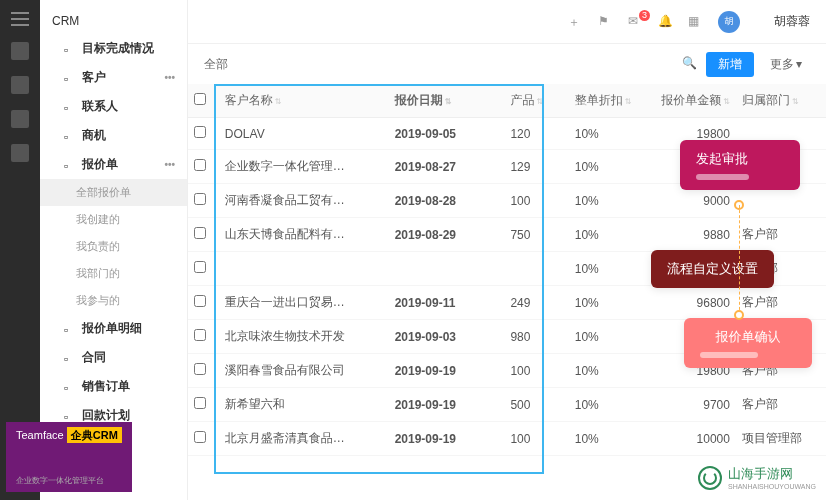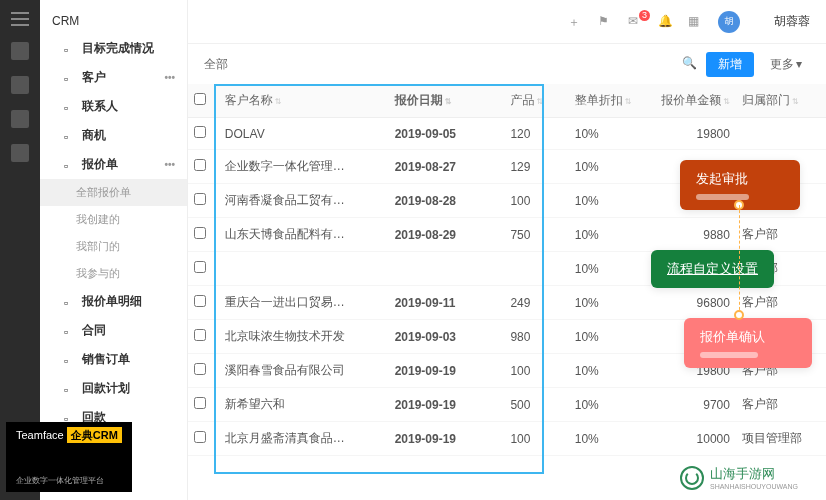--- a/index.html
+++ b/index.html
@@ -36,32 +36,32 @@
 td { padding: 8px 6px; border-bottom: 1px solid #f5f5f5; color: #555; }
 .col-check { width: 24px; }
 .col-name { width: 130px; }
 .col-date { width: 90px; font-weight: bold; }
 .col-prod { width: 50px; }
 .col-disc { width: 60px; }
 .col-amt { width: 70px; text-align: right; }
 .col-dept { width: 70px; }
 .highlight-box { position: absolute; border: 2px solid #3db6f0; pointer-events: none; top: 84px; left: 214px; width: 330px; height: 390px; }
 .callout { position: absolute; border-radius: 6px; padding: 10px 16px; font-size: 13px; box-shadow: 0 2px 8px rgba(0,0,0,0.1); }
-.callout-top { top: 160px; right: 26px; background: #c2410c; color: #fff; width: 120px; }
-.callout-mid { top: 250px; right: 52px; background: #15803d; color: #fff; text-decoration: underline; }
-.callout-bot { top: 318px; right: 14px; background: #ff7b7b; color: #fff; width: 128px; }
+.callout-top { top: 140px; right: 26px; background: #be185d; color: #fff; width: 120px; }
+.callout-mid { top: 250px; right: 52px; background: #7f1d1d; color: #fff; }
+.callout-bot { top: 318px; right: 14px; background: #ff7b7b; color: #fff; width: 128px; text-align: center; }
 .callout-bar { height: 6px; background: rgba(255,255,255,0.5); border-radius: 3px; margin-top: 6px; width: 60%; }
 .callout-dot { position: absolute; width: 10px; height: 10px; border: 2px solid #ffb347; background: #fff; border-radius: 50%; }
 .dot1 { top: 200px; right: 82px; }
 .dot2 { top: 310px; right: 82px; }
 .conn-line { position: absolute; border-left: 1px dashed #ffb347; right: 86px; top: 205px; height: 110px; }
-.footer-left { position: absolute; bottom: 8px; left: 6px; background: #000000; color: #fff; padding: 6px 10px; font-size: 11px; display: flex; align-items: center; gap: 6px; }
+.footer-left { position: absolute; bottom: 8px; left: 6px; background: #701a75; color: #fff; padding: 6px 10px; font-size: 11px; display: flex; align-items: center; gap: 6px; }
 .footer-left .brand2 { background: #ffc107; color: #000; padding: 2px 4px; font-weight: bold; }
 .footer-left .sub { font-size: 8px; color: #aaa; margin-top: 32px; }
-.footer-right { position: absolute; bottom: 10px; right: 28px; display: flex; align-items: center; gap: 6px; }
+.footer-right { position: absolute; bottom: 10px; right: 10px; display: flex; align-items: center; gap: 6px; }
 .footer-right .logo { width: 24px; height: 24px; border: 2px solid #2e8b57; border-radius: 50%; position: relative; }
 .footer-right .logo::after { content: ""; position: absolute; inset: 3px; border: 2px solid #2e8b57; border-radius: 50%; border-top-color: transparent; }
 .footer-right .txt { font-size: 13px; color: #2e8b57; font-weight: 500; }
 .footer-right .sub { font-size: 7px; color: #999; }
 input[type=checkbox] { width: 12px; height: 12px; }
 .truncate { white-space: nowrap; overflow: hidden; text-overflow: ellipsis; max-width: 120px; display: block; }
 </style>
 </head>
 <body>
 
@@ -103,20 +103,23 @@
           <span>报价单</span>
           <span class="dots">•••</span>
         </div>
         <div class="nav-item nav-sub active">
           <span>全部报价单</span>
         </div>
         <div class="nav-item nav-sub">
           <span>我创建的</span>
         </div>
         <div class="nav-item nav-sub">
+          <span>我负责的</span>
+        </div>
+        <div class="nav-item nav-sub">
           <span>我部门的</span>
         </div>
         <div class="nav-item nav-sub">
           <span>我参与的</span>
         </div>
         <div class="nav-item bold">
           <span class="nav-icon">▫</span>
           <span>报价单明细</span>
         </div>
         <div class="nav-item bold">

